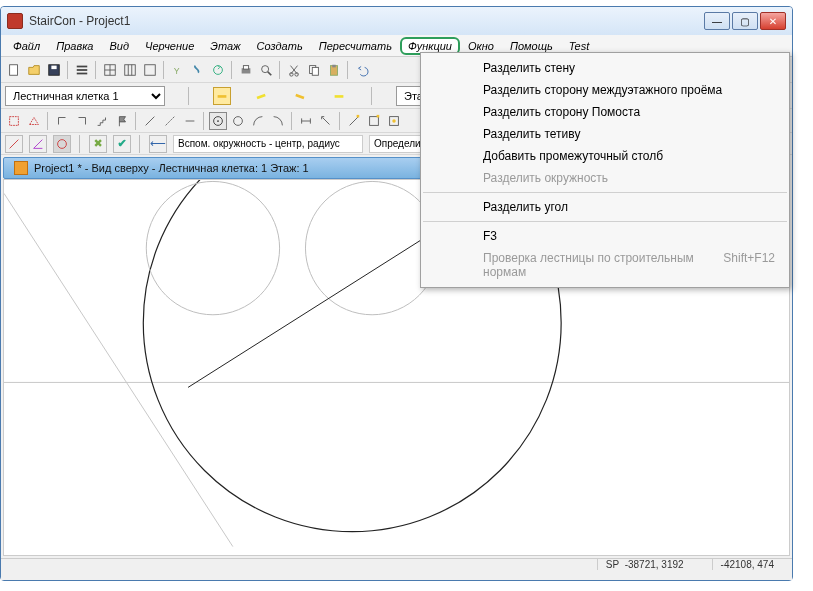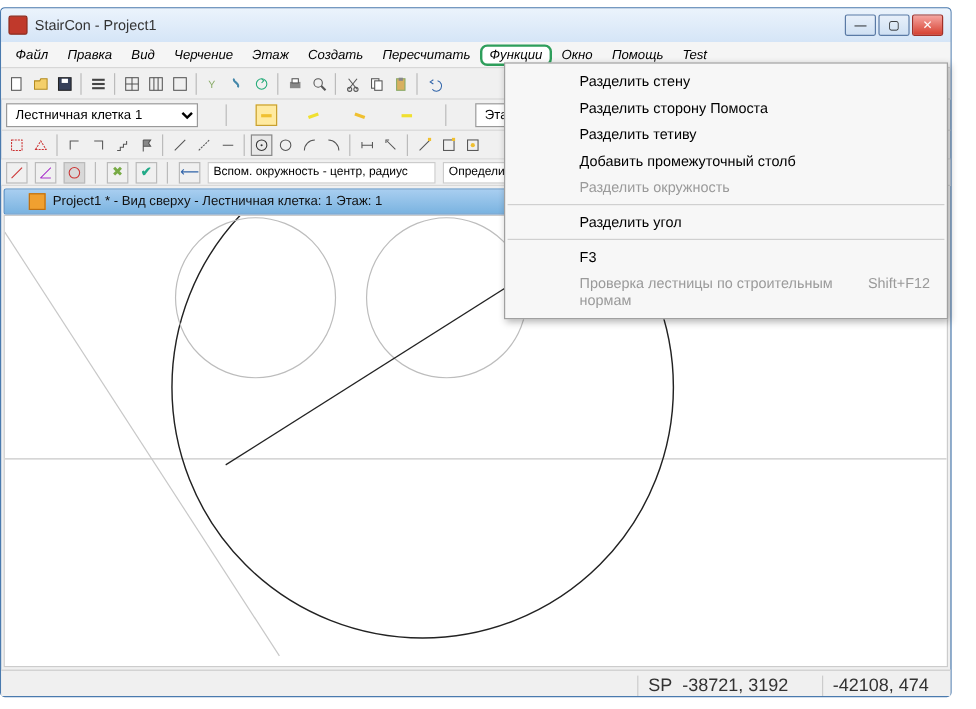--- a/index.html
+++ b/index.html
@@ -16,24 +16,24 @@
   .menubar .mi.active { background: #fff; border: 2px solid #2e9e5b; border-radius: 6px; padding: 1px 6px; }
   .toolbar { height: 26px; background: #f0f0f0; display: flex; align-items: center; padding: 0 4px; gap: 2px; border-bottom: 1px solid #d8d8d8; }
   .tb { width: 18px; height: 18px; border: 1px solid transparent; display:flex; align-items:center; justify-content:center; cursor:pointer; }
   .sep { width: 2px; height: 18px; border-left: 1px solid #bbb; margin: 0 2px; }
   .toolbar2 { height: 26px; display:flex; align-items:center; padding: 0 4px; gap:21px; border-bottom:1px solid #d8d8d8; }
   .combo { border:1px solid #999; background:#fff; height:20px; font-size:11px; padding:0 3px; }
   .toolbar3,.toolbar4 { height: 24px; display:flex; align-items:center; padding:0 4px; gap:2px; border-bottom:1px solid #d8d8d8; }
   .statusrow { height: 22px; display:flex; align-items:center; padding: 0 4px; gap:6px; border-bottom:1px solid #d8d8d8; background:#f0f0f0; }
   .statusrow .field { border:1px solid #ccc; background:#fff; padding:1px 4px; height:18px; font-size:10px; display:flex; align-items:center; }
   .statusrow .small { width:18px; height:18px; border:1px solid #bbb; display:flex; align-items:center; justify-content:center; cursor:pointer; }
-  .doctab { height: 22px; background: linear-gradient(#a8cef0,#7ab3e0); border: 1px solid #5590c8; display:flex; align-items:center; padding: 0 20px; gap:6px; font-size:11px; color:#111; border-radius:2px; margin:2px 2px 0 2px; }
+  .doctab { height: 22px; background: linear-gradient(#a8cef0,#7ab3e0); border: 1px solid #5590c8; display:flex; align-items:center; padding: 0 10px; gap:6px; font-size:11px; color:#111; border-radius:2px; margin:2px 2px 0 2px; }
   .doctab .dicon { width:14px; height:14px; background:#f0a030; border:1px solid #c07010; }
   .canvas { flex:1; background:#fff; position:relative; overflow:hidden; border:1px solid #ccc; margin:0 2px 2px 2px; }
-  .statusbar { height: 22px; background:#f0f0f0; border-top:1px solid #ccc; display:flex; align-items:flex-end; justify-content:flex-end; padding: 0 10px; gap:20px; font-size:15px; color:#333;}
+  .statusbar { height: 22px; background:#f0f0f0; border-top:1px solid #ccc; display:flex; align-items:flex-start; justify-content:flex-end; padding: 0 10px; gap:20px; font-size:10px; color:#333;}
   .statusbar .cell { border-left:1px solid #ccc; padding:0 8px; }
 
   .dropdown { position:absolute; left:420px; top:52px; width:370px; background:#f7f7f7; border:1px solid #a0a0a0; box-shadow:2px 2px 6px rgba(0,0,0,.3); padding:4px 0; z-index:10; }
   .dropdown .ditem { padding:4px 14px; display:flex; justify-content:space-between; cursor:pointer; font-size:12px;margin-left:48px; }
   .dropdown .ditem.disabled { color:#9a9a9a; cursor:default; }
   .dropdown hr { border:none; border-top:1px solid #d0d0d0; margin:3px 2px; }
   .ic-svg { width:14px; height:14px; }
 </style>
 </head>
 <body>
@@ -349,20 +349,23 @@
     <div class="cell"><span>SP</span>&nbsp;&nbsp;<span>-38721,  3192</span></div>
     <div class="cell">-42108,   474</div>
   </div>
 </div>
 
 <div class="dropdown" id="dropdown">
     <div class="ditem">
       <span>Разделить стену</span>
     </div>
     <div class="ditem">
+      <span>Разделить сторону междуэтажного проёма</span>
+    </div>
+    <div class="ditem">
       <span>Разделить сторону Помоста</span>
     </div>
     <div class="ditem">
       <span>Разделить тетиву</span>
     </div>
     <div class="ditem">
       <span>Добавить промежуточный столб</span>
     </div>
     <div class="ditem disabled">
       <span>Разделить окружность</span>

